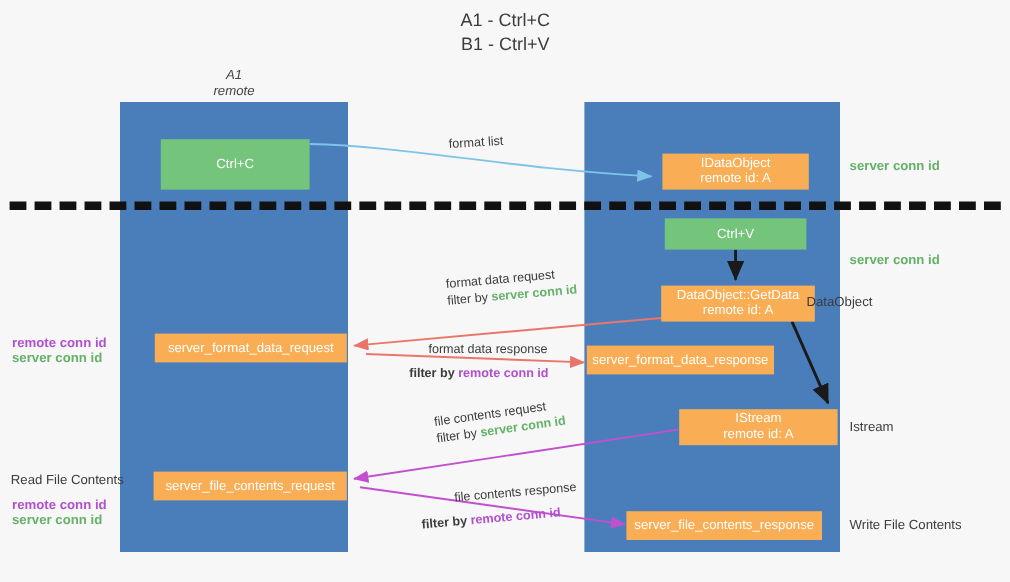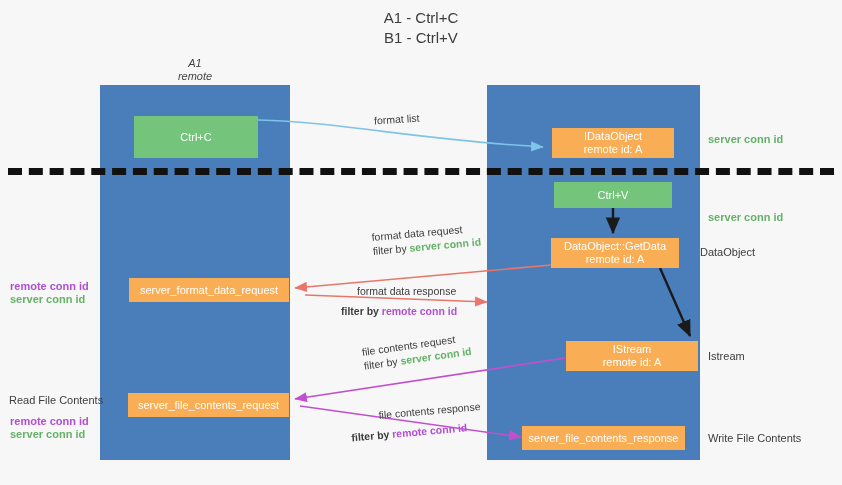--- a/index.html
+++ b/index.html
@@ -130,20 +130,23 @@
 
   <div class="box orange" style="left:566px;top:341px;width:132px;height:30px;">
     <span>IStream</span>
     <span class="l2">remote id: A</span>
   </div>
 
   <div class="box orange" style="left:129px;top:278px;width:160px;height:24px;">
     <span>server_format_data_request</span>
   </div>
 
+  <div class="box orange" style="left:489px;top:288px;width:156px;height:24px;">
+    <span>server_format_data_response</span>
+  </div>
 
   <div class="box orange" style="left:128px;top:393px;width:161px;height:24px;">
     <span>server_file_contents_request</span>
   </div>
 
   <div class="box orange" style="left:522px;top:426px;width:163px;height:24px;">
     <span>server_file_contents_response</span>
   </div>
 
   <div class="dashed-sep"></div>
@@ -177,21 +180,21 @@
     <div>file contents response</div>
     <div style="margin-top:6px;margin-left:-29px;">
       <b>filter by </b><span class="p">remote conn id</span>
     </div>
   </div>
 
   <div class="lbl green" style="left:708px;top:132px;">server conn id</div>
 
   <div class="lbl green" style="left:708px;top:210px;">server conn id</div>
 
-  <div class="lbl plain" style="left:700px;top:245px;">DataObject</div>
+  <div class="lbl plain" style="left:672px;top:245px;">DataObject</div>
 
   <div class="lbl plain" style="left:708px;top:349px;">Istream</div>
 
   <div class="lbl plain" style="left:708px;top:431px;">Write File Contents</div>
 
   <div class="lbl purple" style="left:10px;top:279px;">remote conn id</div>
   <div class="lbl green" style="left:10px;top:292px;">server conn id</div>
 
   <div class="lbl plain" style="left:9px;top:393px;">Read File Contents</div>
   <div class="lbl purple" style="left:10px;top:414px;">remote conn id</div>

